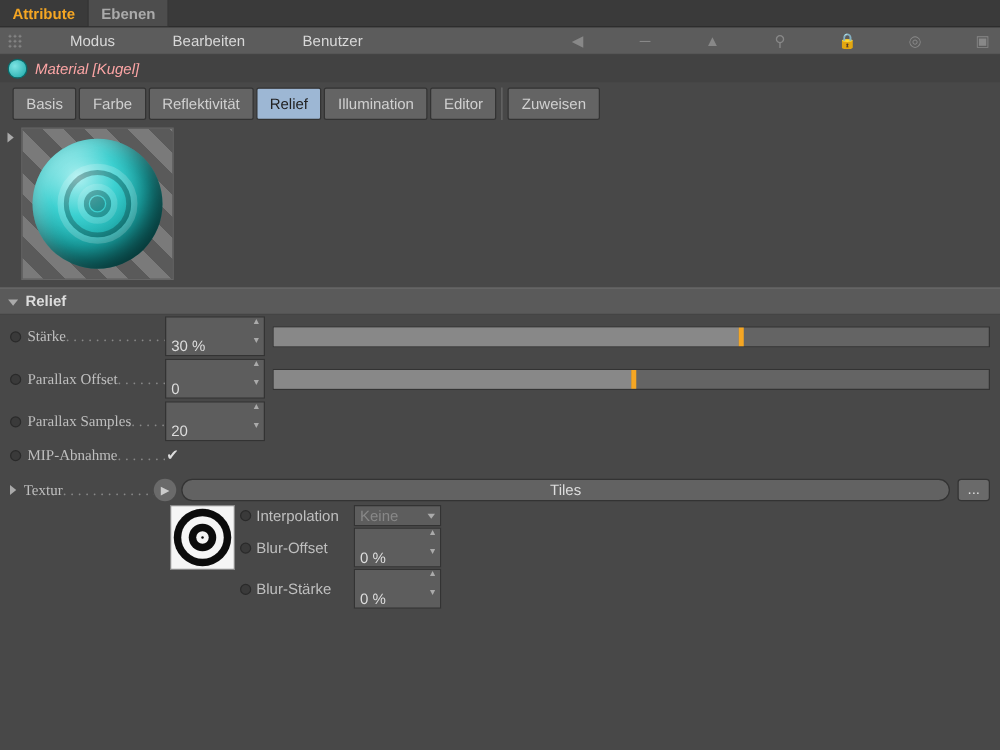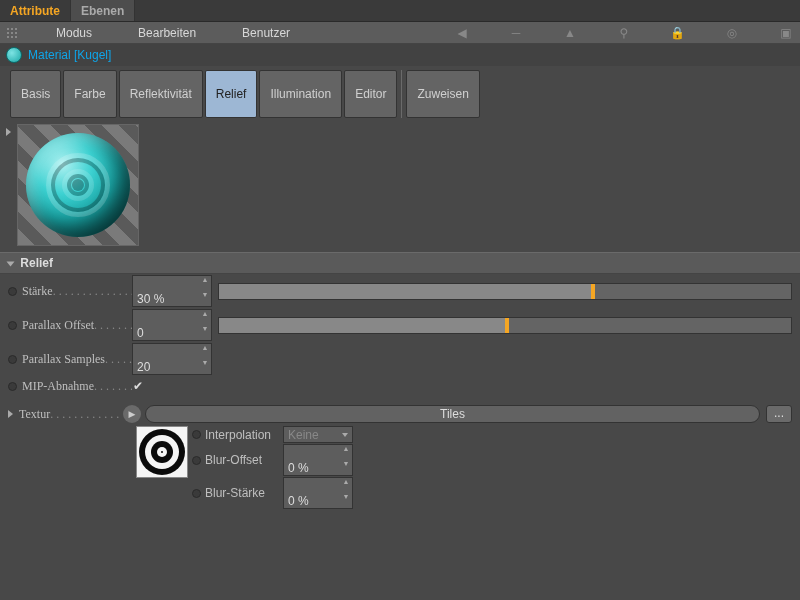--- a/index.html
+++ b/index.html
@@ -15,25 +15,25 @@
   .menu-bar .grip { display: inline-block; width: 12px; height: 12px; margin-right: 6px;
     background-image: radial-gradient(#888 1px, transparent 1px);
     background-size: 4px 4px; }
   .menu-bar .item { color: #d8d8d8; margin-right: 14px; cursor: default; }
   .menu-bar .spacer { flex: 1; }
   .menu-bar .icon { width: 16px; height: 16px; margin-left: 6px; display: inline-flex; align-items: center; justify-content: center; color: #888; }
 
   
   .obj-header { display: flex; align-items: center; height: 22px; background: #424242; padding: 0 6px; }
   .obj-header .obj-icon { width: 16px; height: 16px; border-radius: 50%; background: radial-gradient(circle at 35% 35%, #7de3e3, #1aa7a7); border: 1px solid #0a6b6b; margin-right: 6px; }
-  .obj-header .obj-title { color: #0ea5e9; }
+  .obj-header .obj-title { color: #fca5a5; font-style: italic; }
 
   
   .ch-tabs { display: flex; gap: 2px; padding: 4px 16px 4px 10px; background: #484848; }
-  .ch-tabs .ctab { padding: 16px 10px; background: #646464; color: #d0d0d0; border: 1px solid #333; border-radius: 2px; cursor: default; min-width: 50px; text-align: right; }
+  .ch-tabs .ctab { padding: 5px 10px; background: #646464; color: #d0d0d0; border: 1px solid #333; border-radius: 2px; cursor: default; min-width: 50px; text-align: right; }
   .ch-tabs .ctab.active { background: #9db7d4; color: #222; }
 
   
   .preview-row { padding: 2px 2px 6px 6px; display: flex; }
   .preview { width: 122px; height: 122px; border: 1px solid #666; background:
     repeating-linear-gradient(45deg, #7a7a7a 0 12px, #5a5a5a 12px 24px); position: relative; }
   .preview .sphere { position: absolute; inset: 8px; border-radius: 50%; background:
     radial-gradient(circle at 35% 30%, #aef1f1 0%, #3cd1d1 30%, #1aa7a7 55%, #0d6e6e 80%, #064747 100%);
     box-shadow: inset -10px -10px 20px rgba(0,0,0,0.5), inset 8px 8px 12px rgba(255,255,255,0.25);
   }

